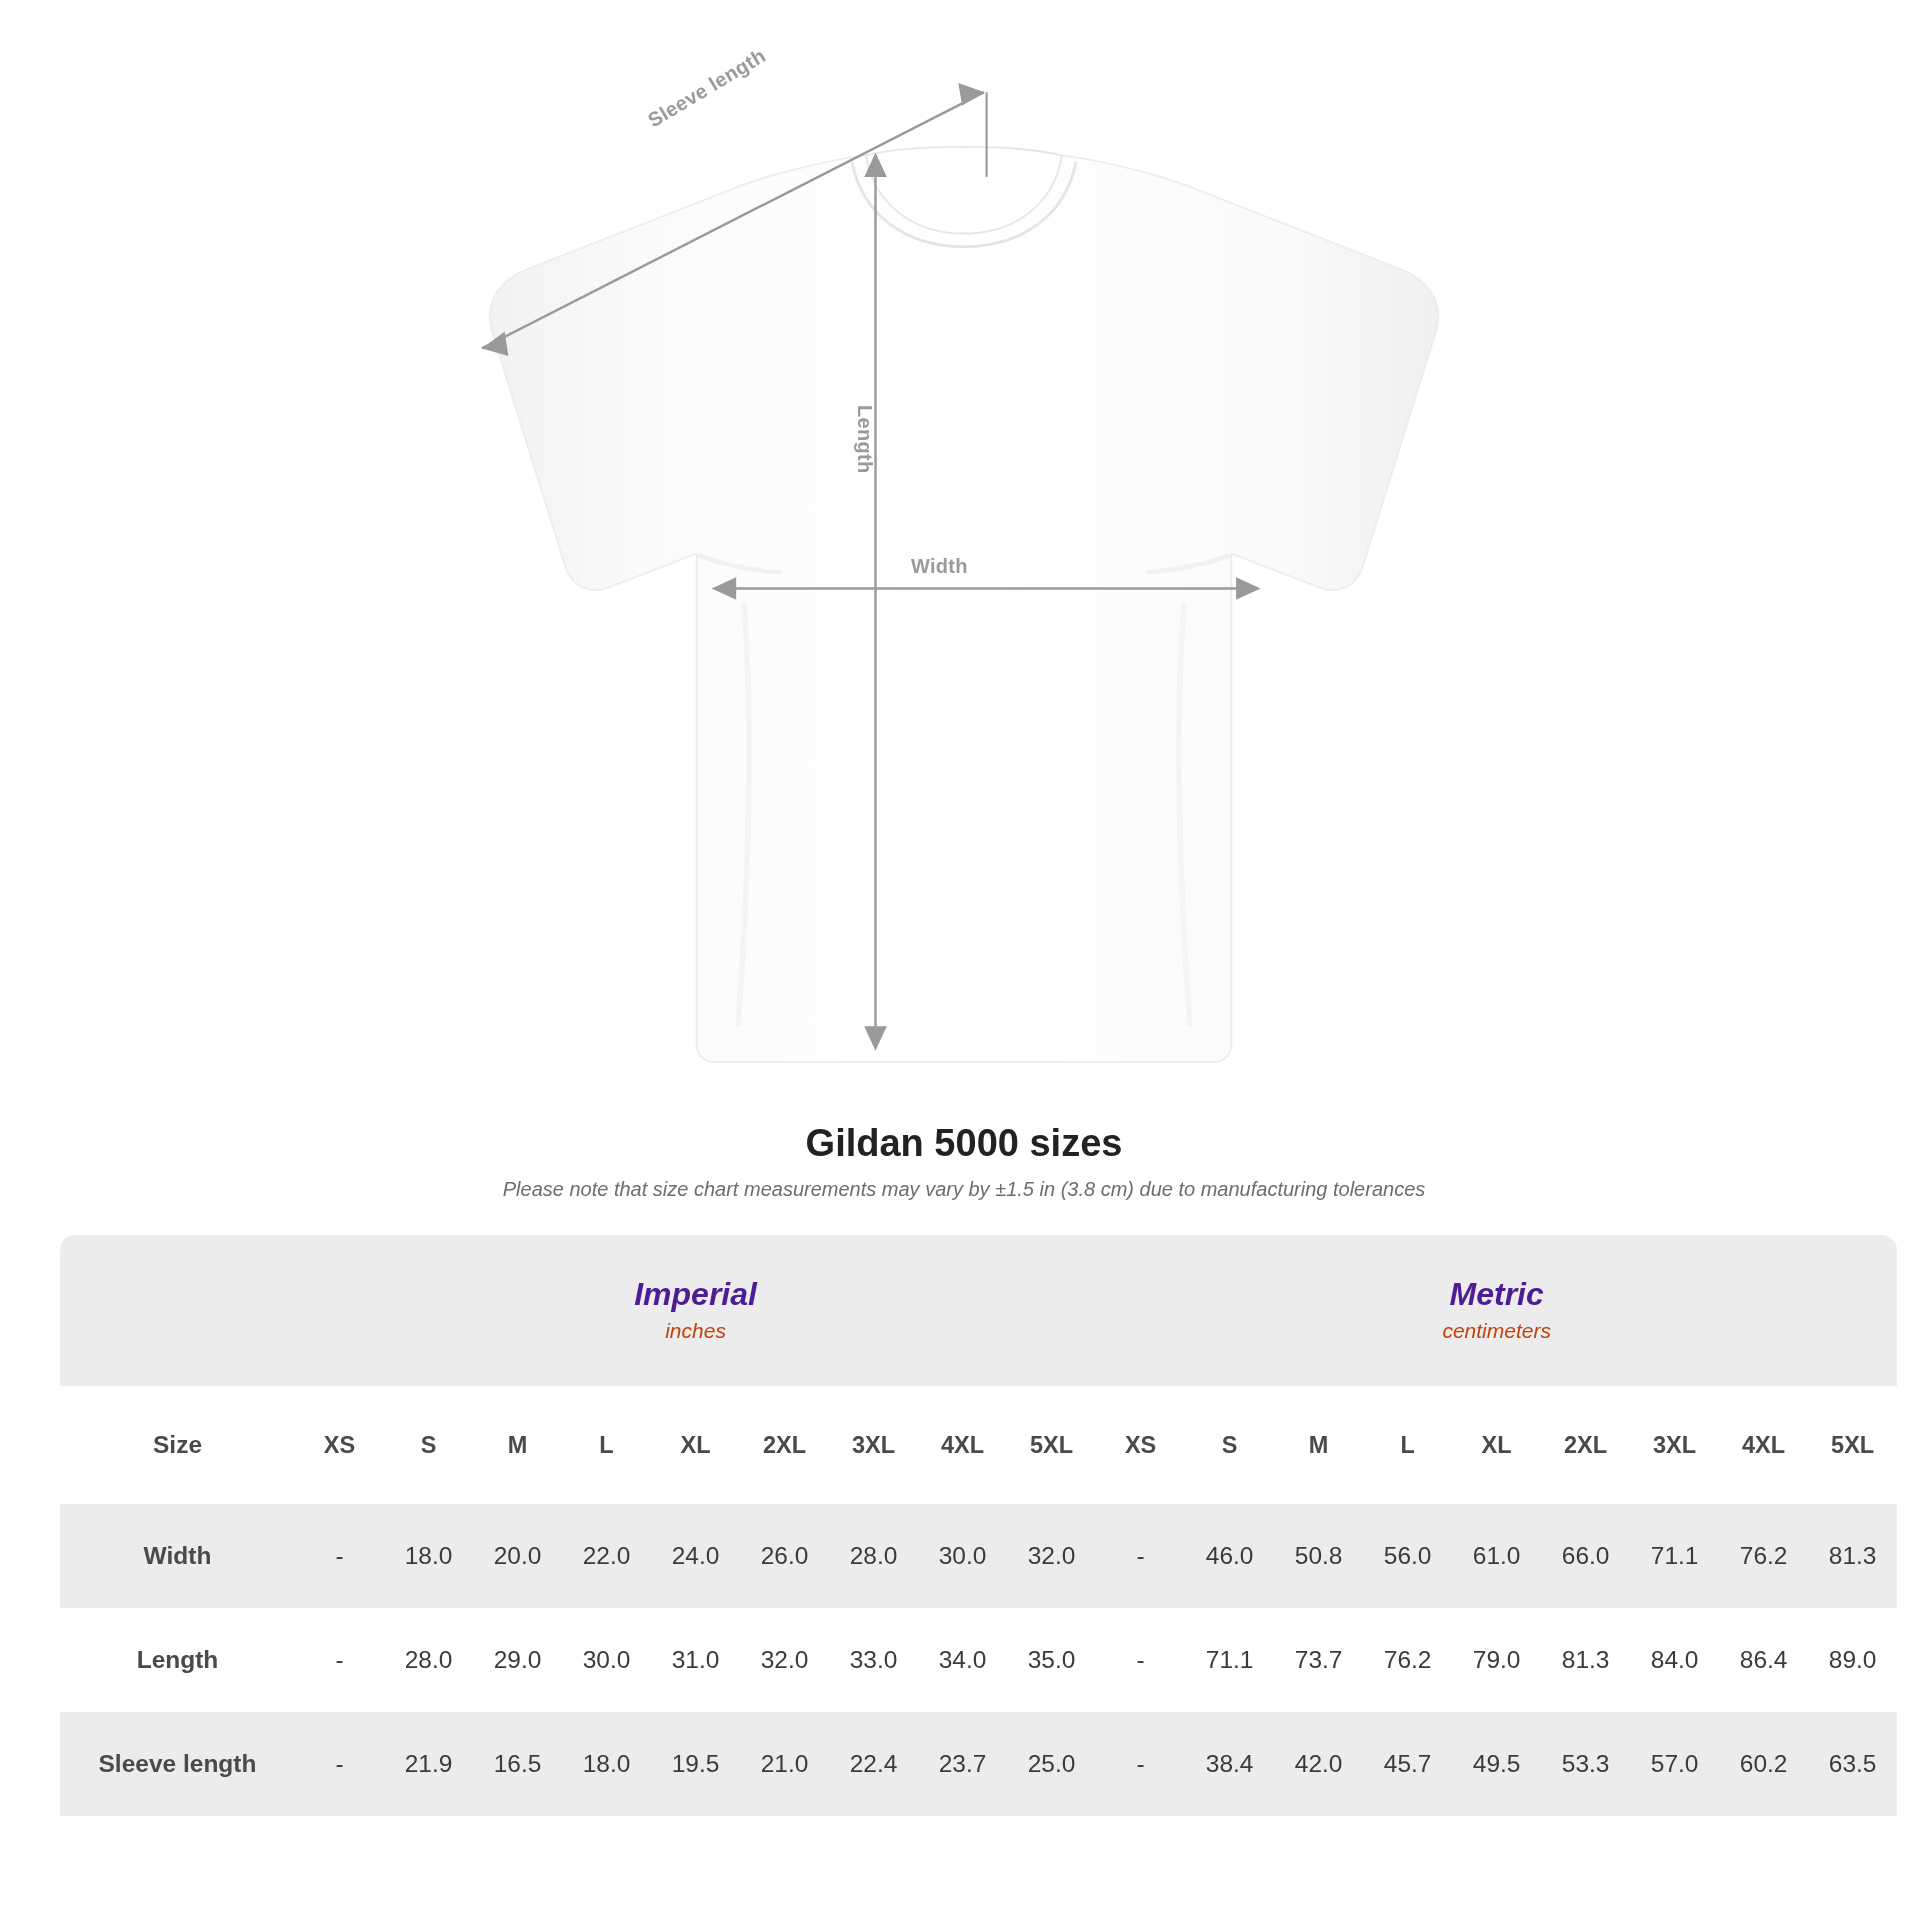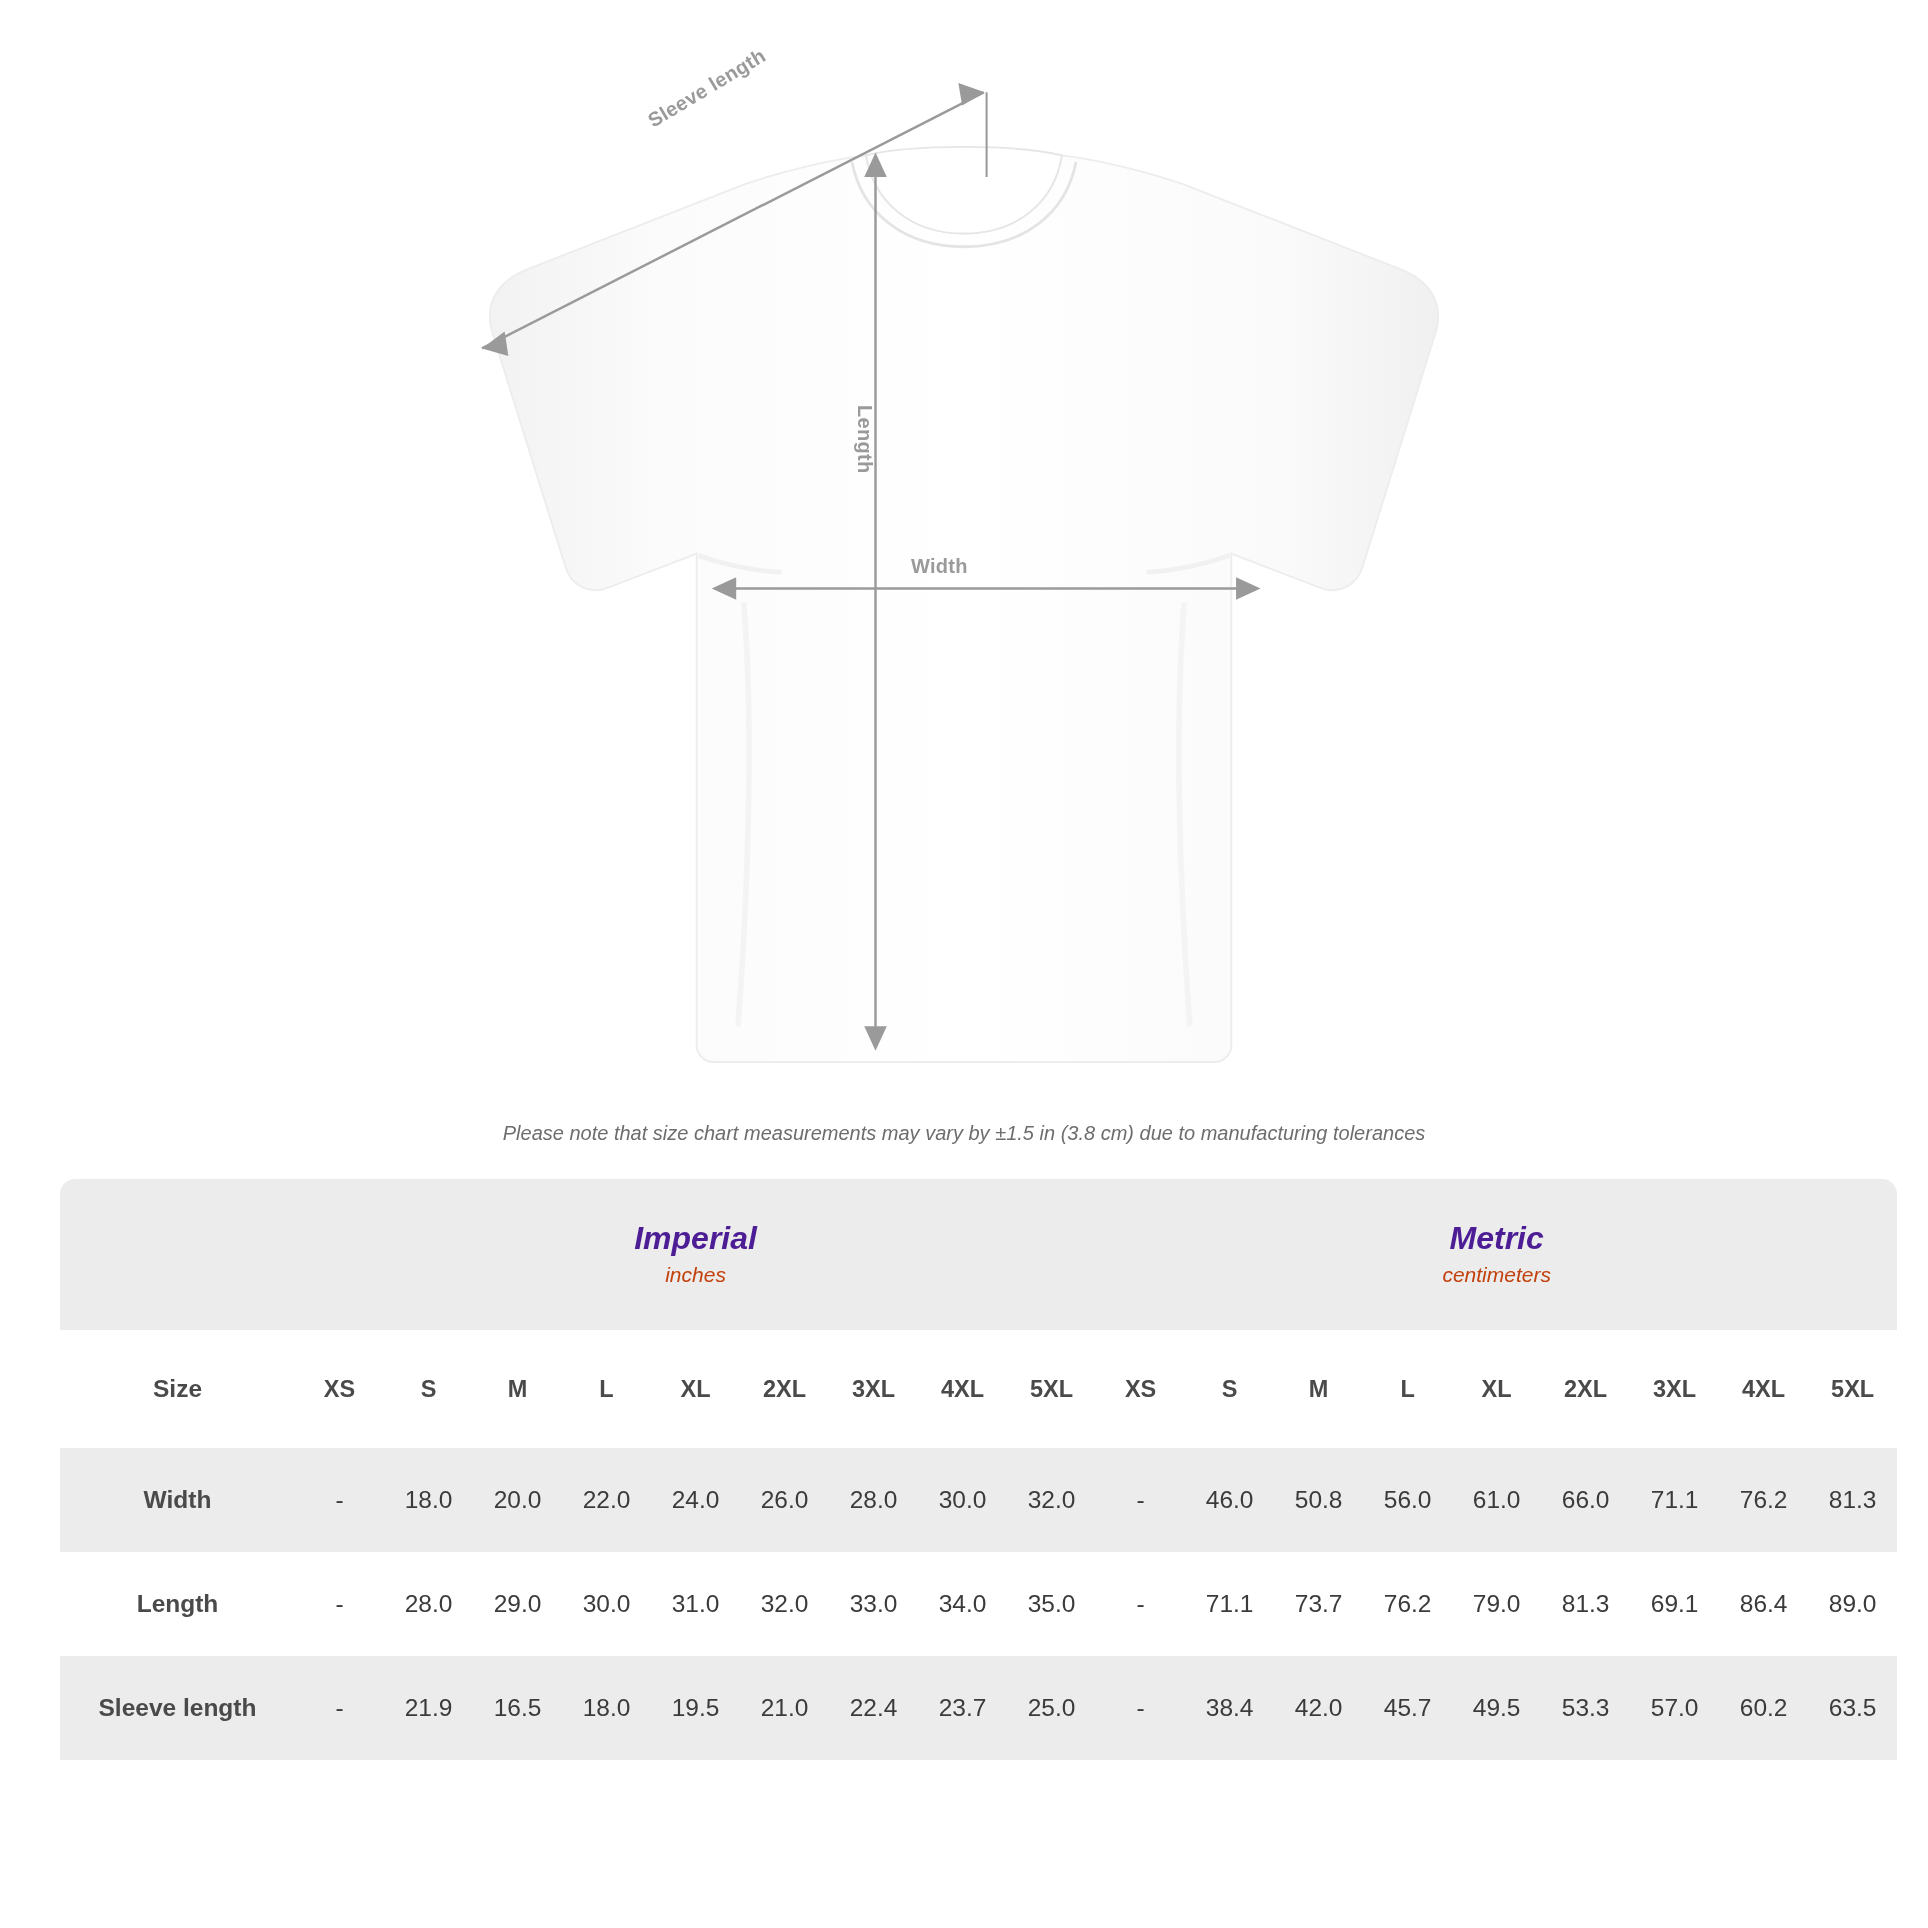--- a/index.html
+++ b/index.html
@@ -218,20 +218,21 @@
         <polygon points="1339,625 1313,613 1313,637"></polygon>
       </g>
     </svg>
 
     <div class="diagram-label label-sleeve">Sleeve length</div>
     <div class="diagram-label label-length">Length</div>
     <div class="diagram-label label-width">Width</div>
   </div>
 
   <div class="title-block">
+    <h1 class="chart-title">Gildan 5000 sizes</h1>
     <p class="chart-note">Please note that size chart measurements may vary by ±1.5 in (3.8 cm) due to manufacturing tolerances</p>
   </div>
 
   <div class="table-wrap">
     <table class="size-table">
       <colgroup>
         <col style="width:235px">
         <col span="9" style="width:89px">
         <col span="9" style="width:89px">
       </colgroup>
@@ -302,21 +303,21 @@
           <td>32.0</td>
           <td>33.0</td>
           <td>34.0</td>
           <td>35.0</td>
           <td>-</td>
           <td>71.1</td>
           <td>73.7</td>
           <td>76.2</td>
           <td>79.0</td>
           <td>81.3</td>
-          <td>69.1</td>
+          <td>84.0</td>
           <td>86.4</td>
           <td>89.0</td>
         </tr>
 
         <tr class="data-row shaded">
           <td class="rowlabel">Sleeve length</td>
           <td>-</td>
           <td>21.9</td>
           <td>16.5</td>
           <td>18.0</td>

